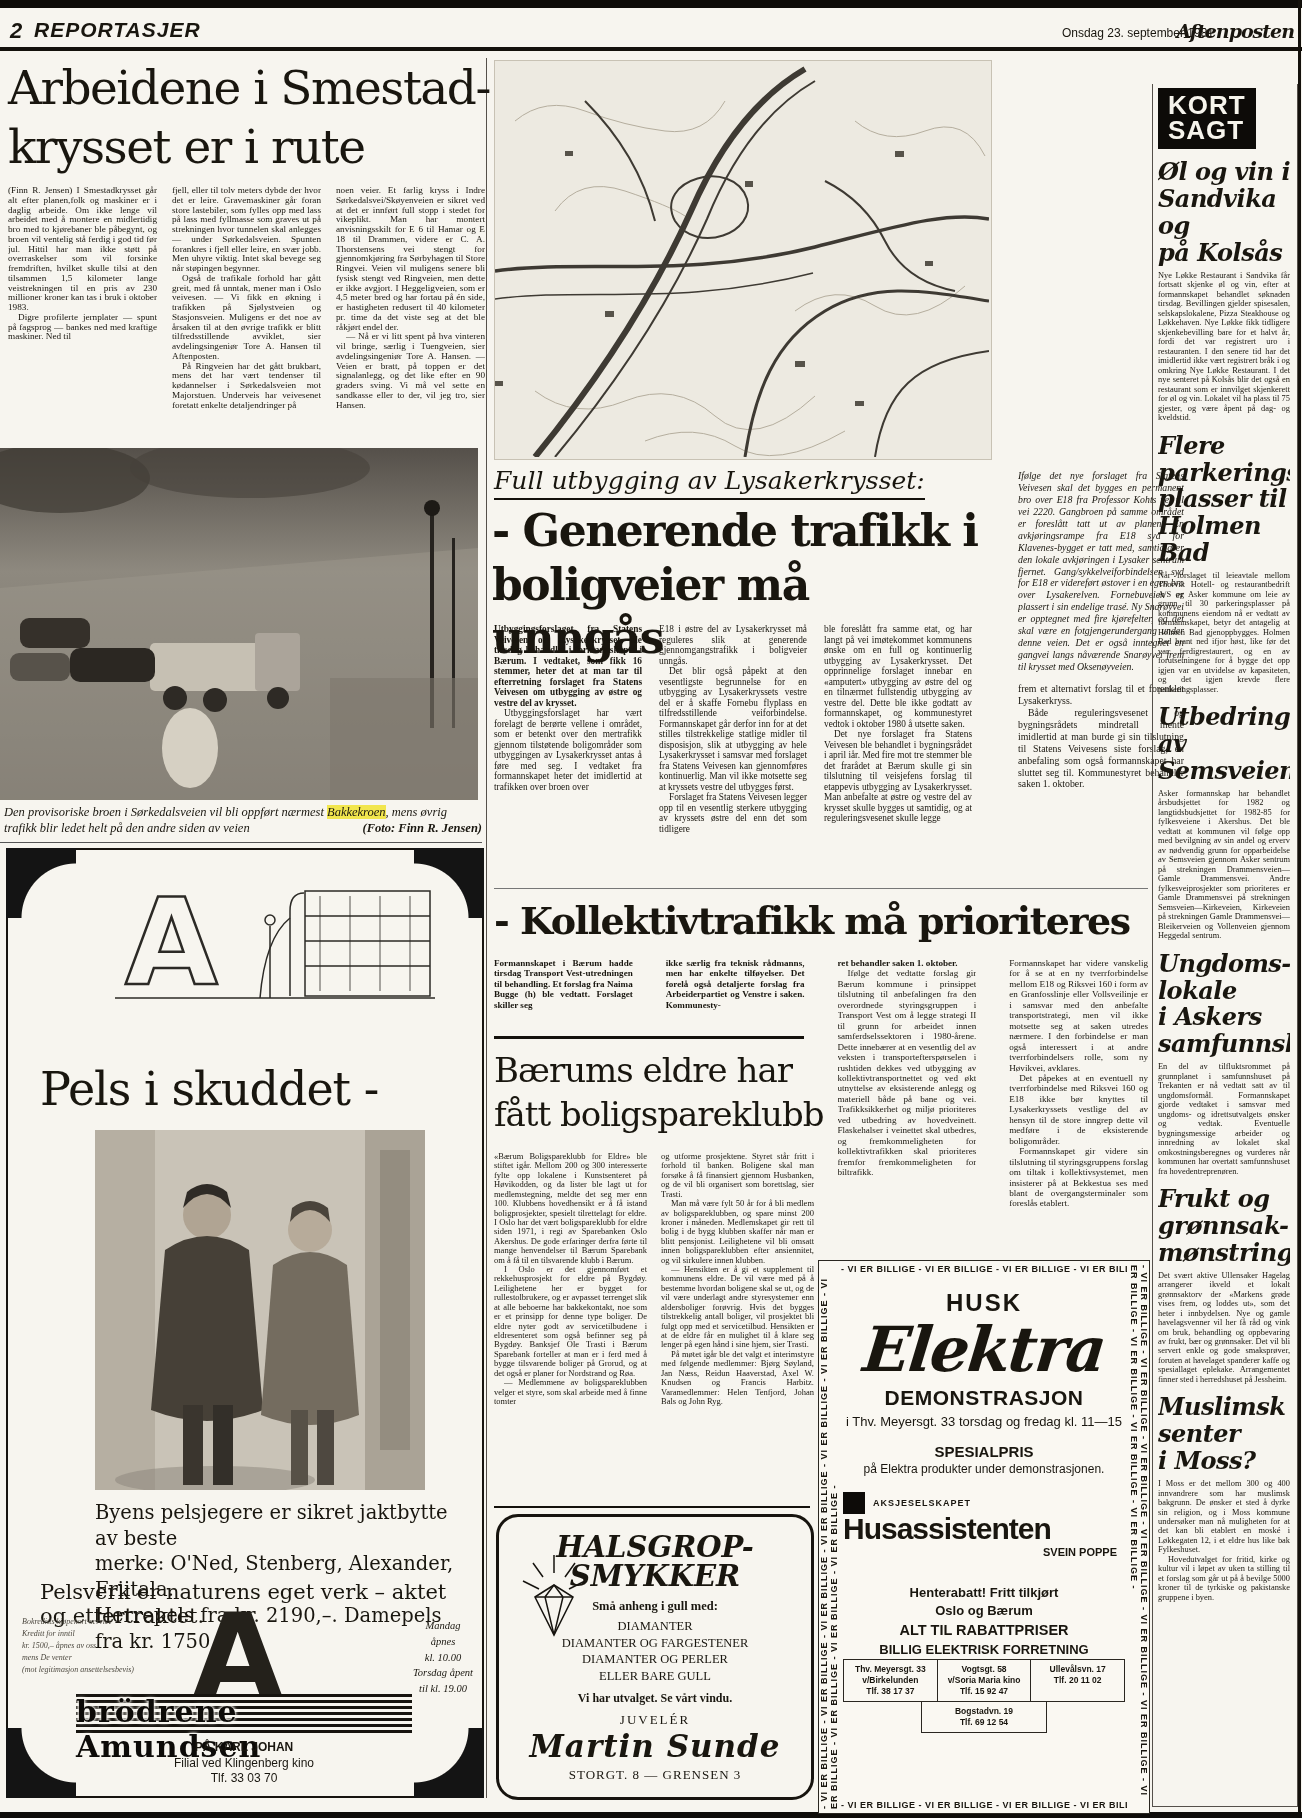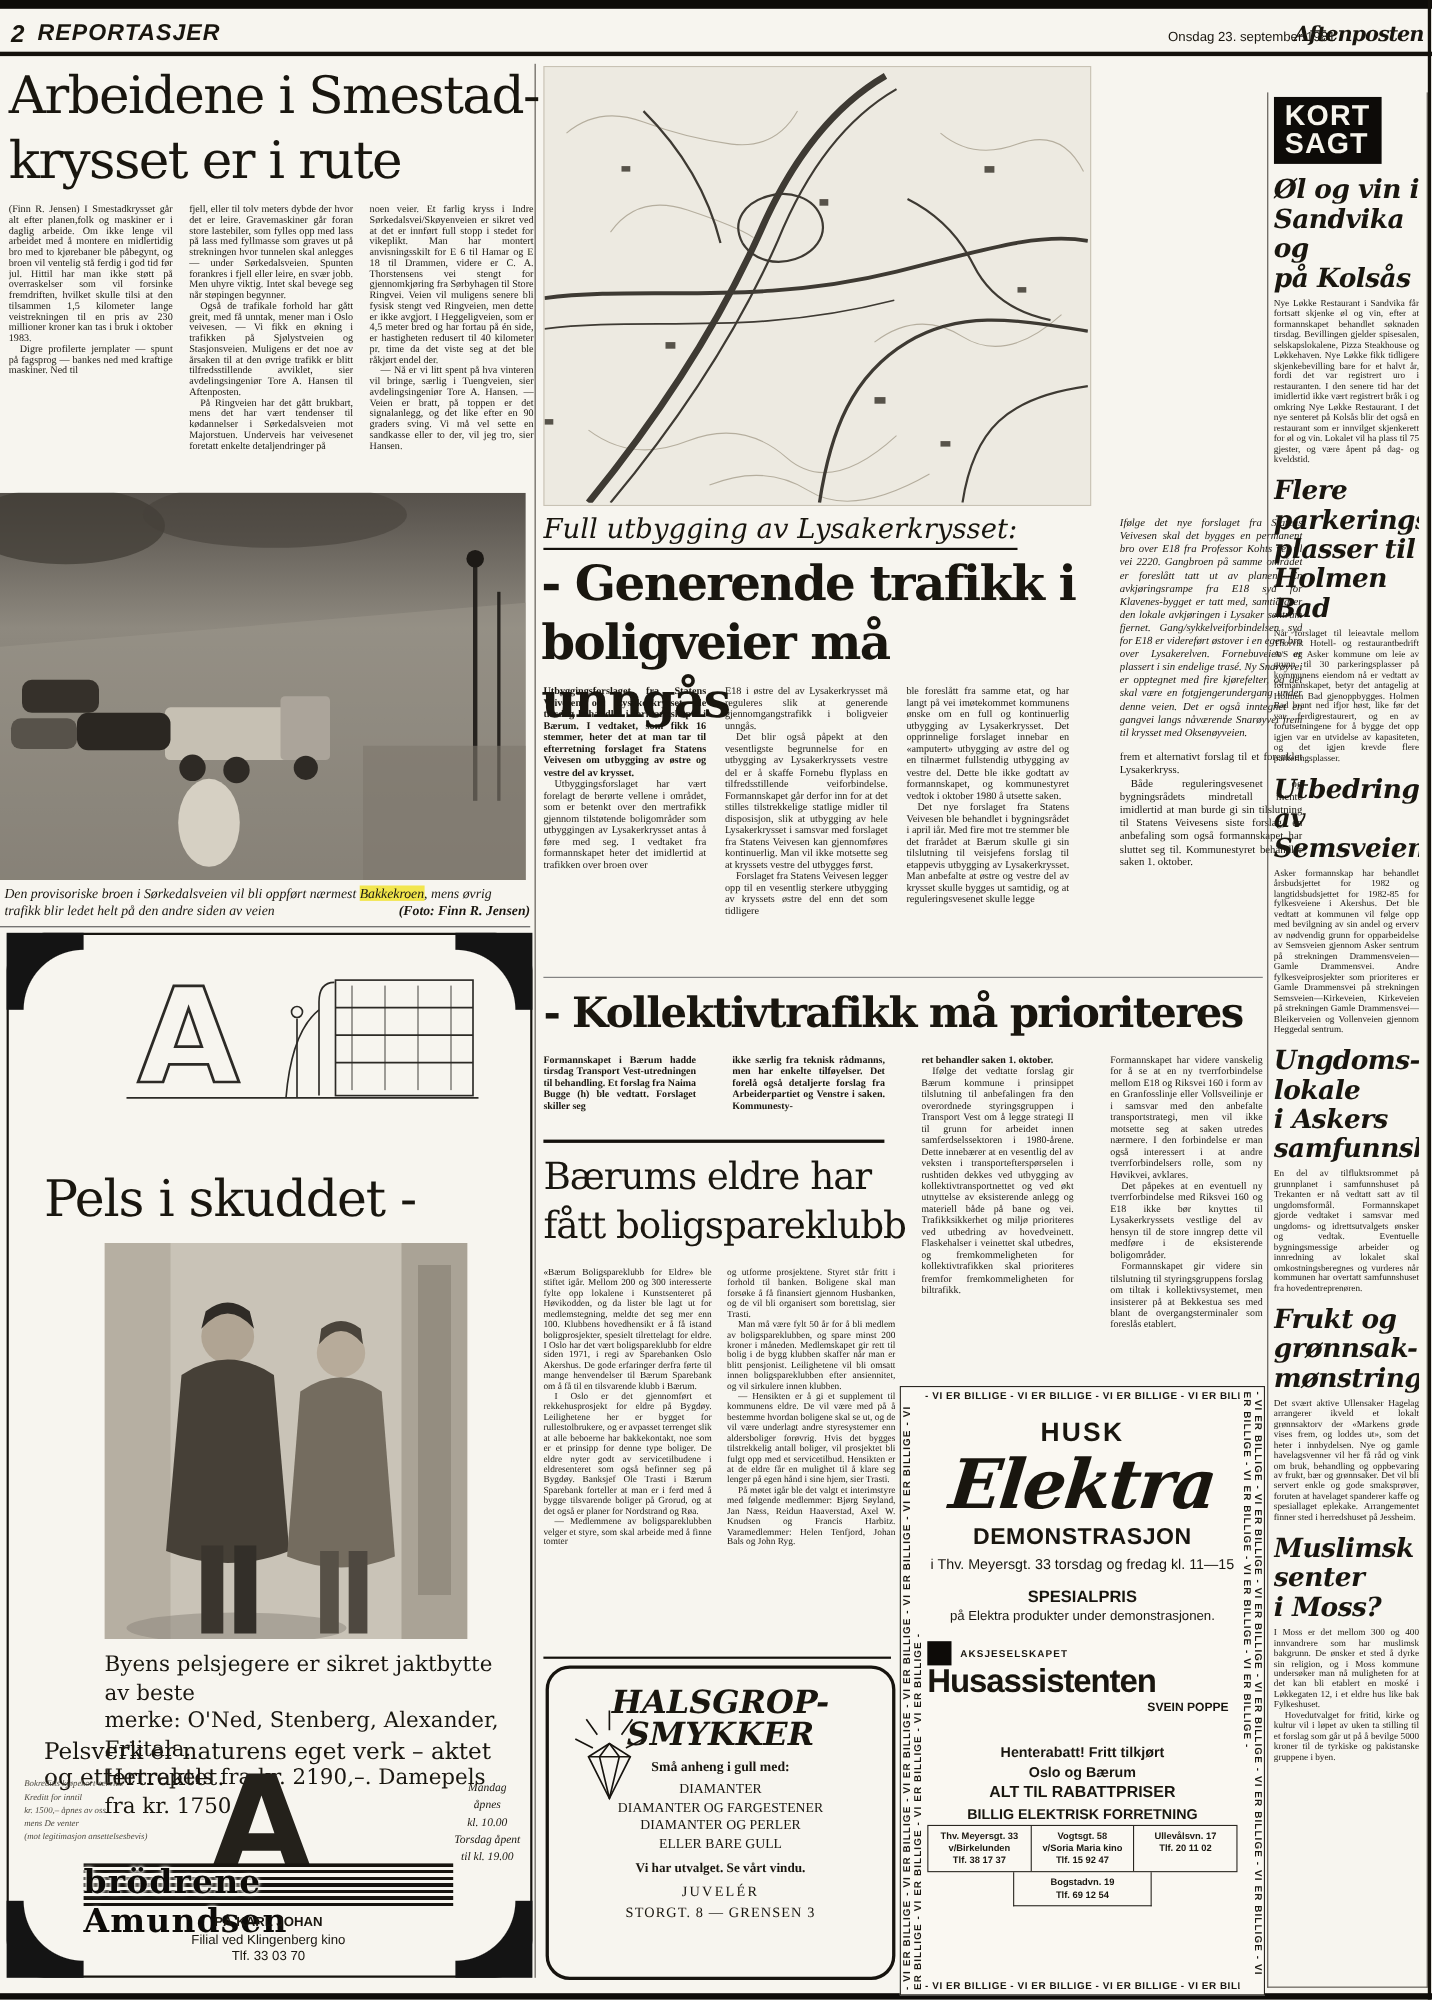--- a/index.html
+++ b/index.html
@@ -400,20 +400,21 @@
   </div>
   <div id="hals-title" class="pre">HALSGROP-
 SMYKKER</div>
   <div id="hals-sub">Små anheng i gull med:</div>
   <div id="hals-items" class="pre">DIAMANTER
 DIAMANTER OG FARGESTENER
 DIAMANTER OG PERLER
 ELLER BARE GULL</div>
   <div id="hals-note">Vi har utvalget. Se vårt vindu.</div>
   <div id="hals-juv">JUVELÉR</div>
+  <div id="hals-name">Martin Sunde</div>
   <div id="hals-addr">STORGT. 8 — GRENSEN 3</div>
 </div>
 
 <div class="abs" id="elektra">
   <div class="hstrip" style="top:0">- VI ER BILLIGE - VI ER BILLIGE - VI ER BILLIGE - VI ER BILLIGE - VI ER BILLIGE -</div>
   <div class="hstrip" style="bottom:0">- VI ER BILLIGE - VI ER BILLIGE - VI ER BILLIGE - VI ER BILLIGE - VI ER BILLIGE -</div>
   <div class="vstrip left" style="left:0">- VI ER BILLIGE - VI ER BILLIGE - VI ER BILLIGE - VI ER BILLIGE - VI ER BILLIGE - VI ER BILLIGE - VI ER BILLIGE - VI ER BILLIGE - VI ER BILLIGE - VI ER BILLIGE -</div>
   <div class="vstrip" style="right:0">- VI ER BILLIGE - VI ER BILLIGE - VI ER BILLIGE - VI ER BILLIGE - VI ER BILLIGE - VI ER BILLIGE - VI ER BILLIGE - VI ER BILLIGE - VI ER BILLIGE - VI ER BILLIGE -</div>
   <div id="el-in">
     <div id="el-husk">HUSK</div>

